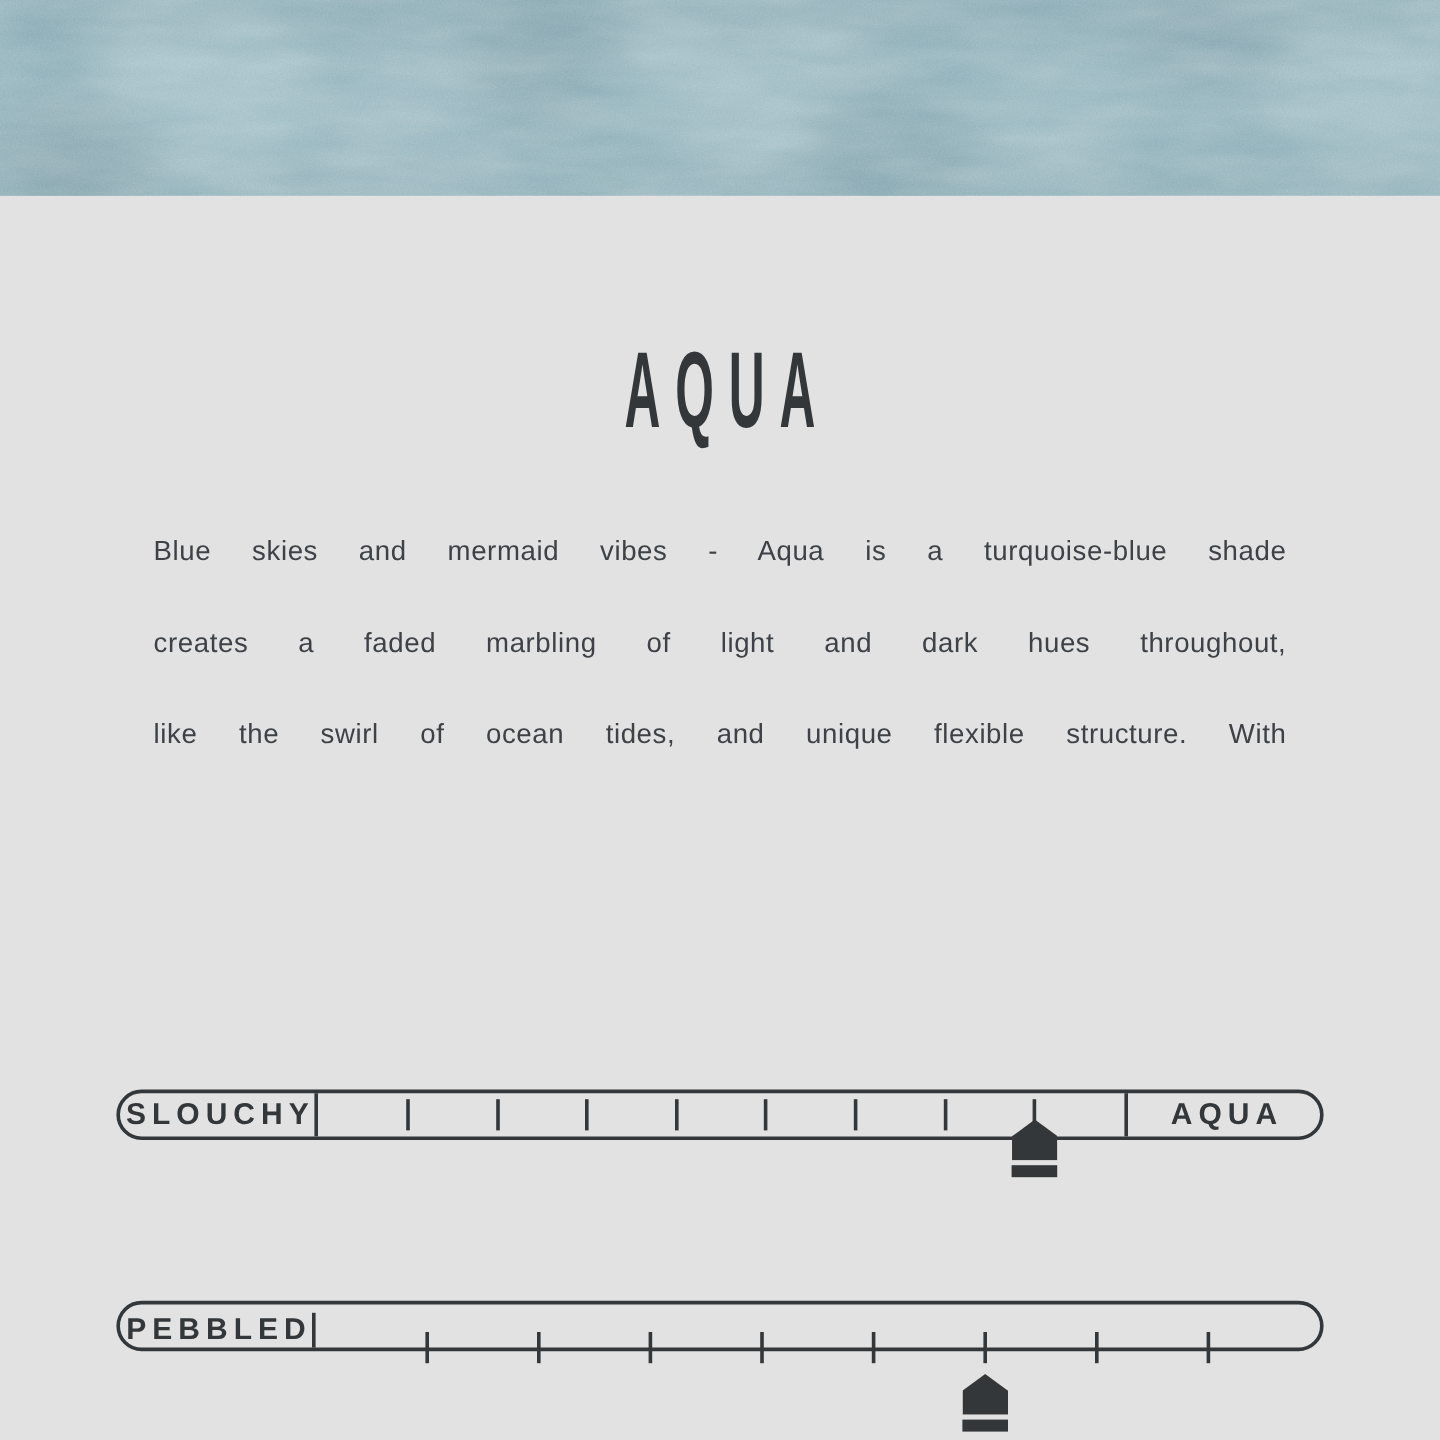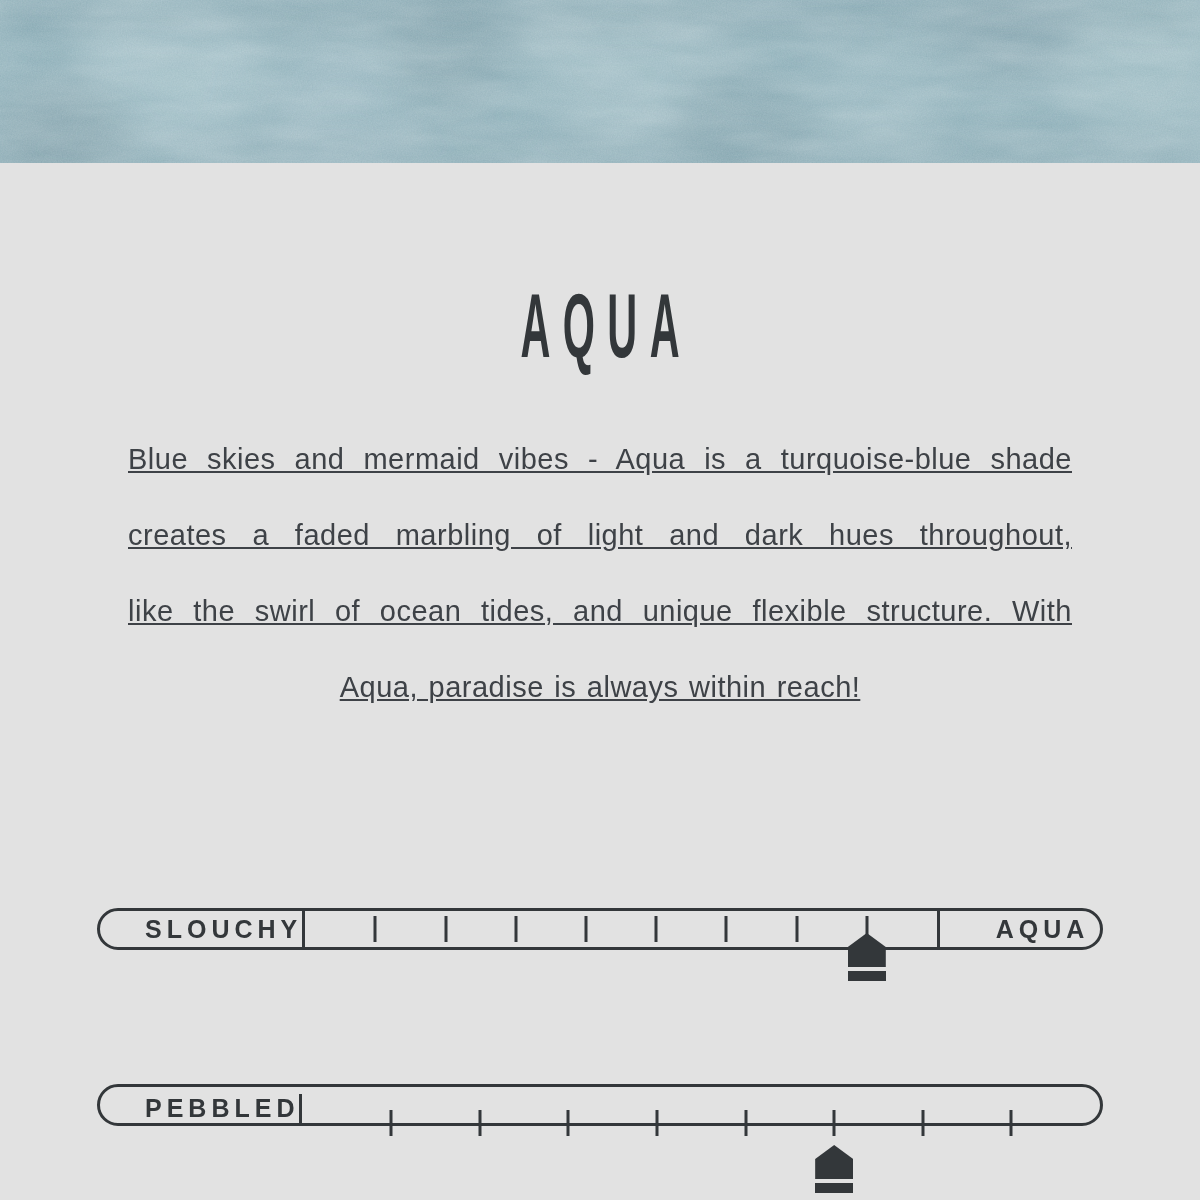--- a/index.html
+++ b/index.html
@@ -28,35 +28,35 @@
     position:absolute;top:281px;left:0;width:1200px;
     font-size:90px;line-height:90px;font-weight:700;
     letter-spacing:0.30em;text-indent:0.30em;
     text-align:center;color:var(--ink);
     transform:scaleX(0.46);transform-origin:50% 50%;
     white-space:nowrap;
   }
   
   .desc{
     position:absolute;top:421px;left:128px;width:944px;
-    font-size:29px;line-height:76px;letter-spacing:0.5px;
-    word-spacing:2px;color:var(--text);text-decoration:underline;
+    font-size:23px;line-height:76px;letter-spacing:0.5px;
+    word-spacing:2px;color:var(--text);
   }
   .desc .line{height:76px;}
   .desc .line.j{text-align:justify;text-align-last:justify;}
   .desc .line.c{text-align:center;text-align-last:center;}
   
   .pill{
     position:absolute;left:97px;right:97px;height:42px;
     border:3px solid var(--ink);border-radius:21px;
     display:flex;align-items:stretch;
   }
   .pill.first{top:908px;}
   .pill.second{top:1084px;align-items:flex-end;}
-  .cell{display:flex;align-items:center;justify-content:center;padding-left:40px;}
+  .cell{display:flex;align-items:center;justify-content:center;}
   .cap{
     flex:0 0 163px;
     font-size:25px;font-weight:700;letter-spacing:5px;text-indent:5px;
     color:var(--ink);white-space:nowrap;
   }
   .cap.left{border-right:3px solid var(--ink);}
   .cap.right{border-left:3px solid var(--ink);}
   .middle{flex:1 1 auto;position:relative;}
   .tick{
     position:absolute;top:50%;transform:translate(-50%,-50%);
@@ -115,21 +115,20 @@
     <rect width="1200" height="163" filter="url(#graindark)" opacity="0.28"></rect>
   </svg>
 </header>
 
 <h1 class="title">AQUA</h1>
 
 <div class="desc">
   <div class="line j">Blue skies and mermaid vibes - Aqua is a turquoise-blue shade</div>
   <div class="line j">creates a faded marbling of light and dark hues throughout,</div>
   <div class="line j">like the swirl of ocean tides, and unique flexible structure. With</div>
-  <div class="line c">Aqua, paradise is always within reach!</div>
 </div>
 
 <div class="pill first">
   <div class="cell cap left">SLOUCHY</div>
   <div class="middle">
       <span class="tick" style="left: 11.1111%;"></span>
       <span class="tick" style="left: 22.2222%;"></span>
       <span class="tick" style="left: 33.3333%;"></span>
       <span class="tick" style="left: 44.4444%;"></span>
       <span class="tick" style="left: 55.5556%;"></span>

